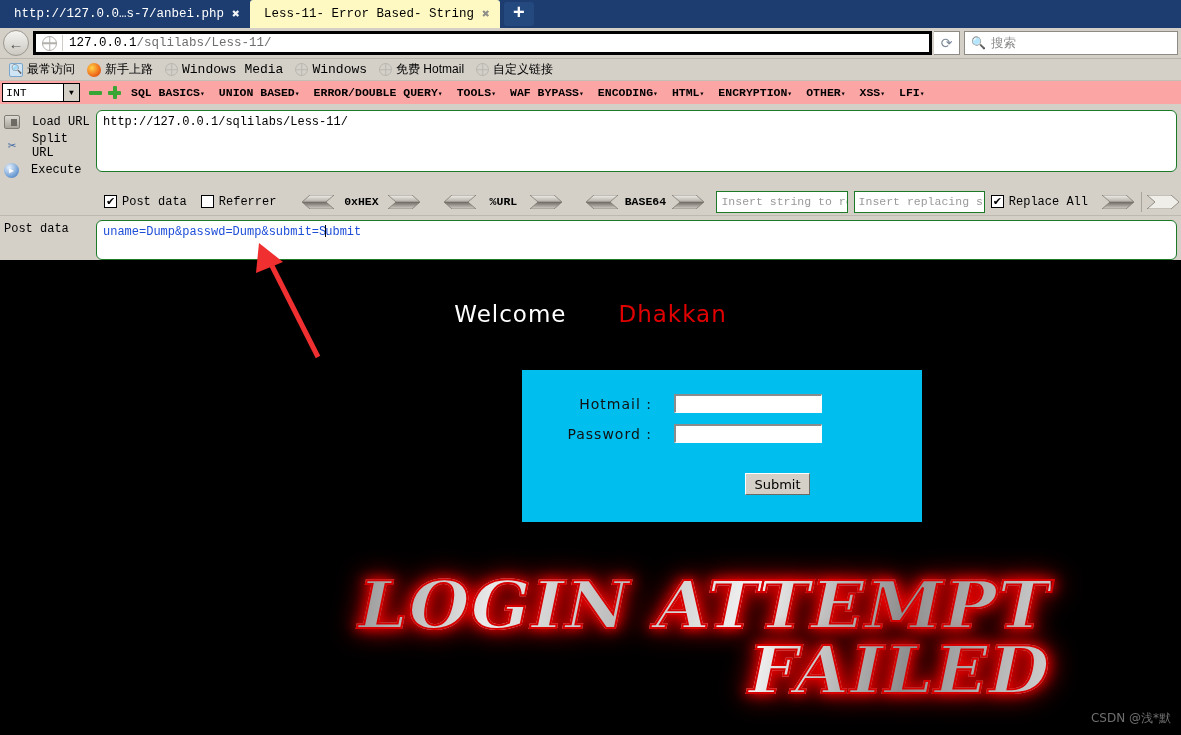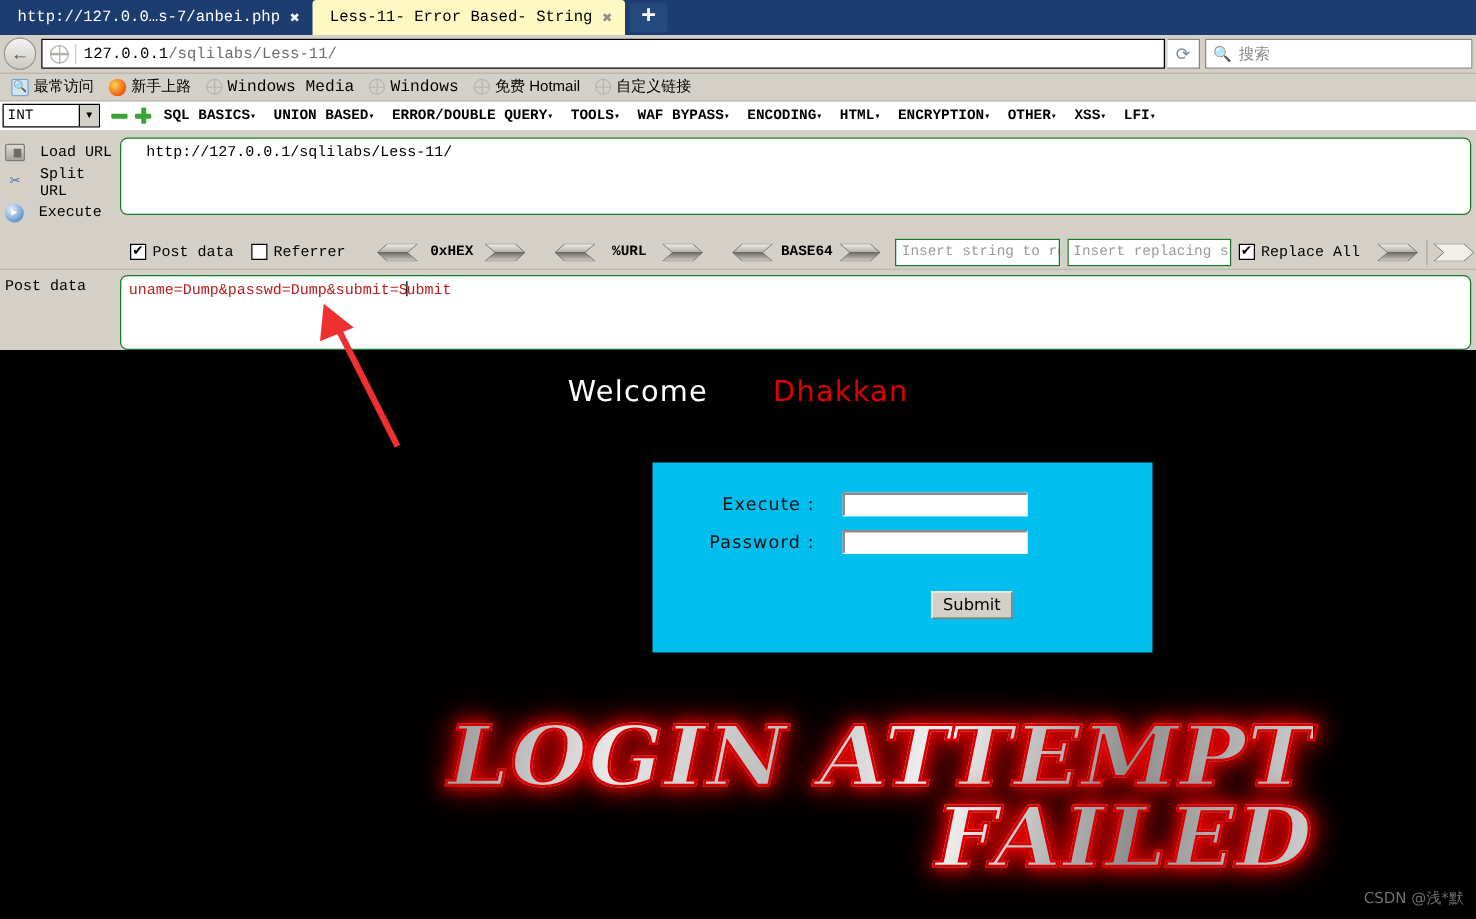--- a/index.html
+++ b/index.html
@@ -38,21 +38,21 @@
     height:31px; background:#d4d0c8; display:flex; align-items:center;
     padding:0 3px; border-bottom:1px solid #b9b5ad;
   }
   .backbtn{
     width:26px; height:26px; border-radius:50%;
     border:1px solid #9a9890; background:linear-gradient(#f4f3f0,#ccc9c1);
     display:flex; align-items:center; justify-content:center;
     font-size:15px; color:#555; margin-right:4px;
   }
   .urlbox{
-    flex:1; height:24px; background:#fff; border:1px solid #000000;
+    flex:1; height:24px; background:#fff; border:3px solid #000000;
     display:flex; align-items:center; padding:0 4px; margin-right:2px;
   }
   .globe{
     width:15px; height:15px; border-radius:50%;
     border:1.5px solid #b2b0ab; margin:0 5px 0 2px; position:relative;
     flex:0 0 auto;
   }
   .globe:before{
     content:""; position:absolute; left:50%; top:-1px; width:1.5px; height:15px;
     background:#b2b0ab; transform:translateX(-50%);
@@ -96,21 +96,21 @@
   }
   .ic-glob{
     width:13px;height:13px;border-radius:50%;border:1.5px solid #b8b6b0;
     position:relative;flex:0 0 auto;
   }
   .ic-glob:before{content:"";position:absolute;left:50%;top:-1.5px;width:1.5px;height:13px;background:#b8b6b0;transform:translateX(-50%);}
   .ic-glob:after{content:"";position:absolute;top:50%;left:-1.5px;width:13px;height:1.5px;background:#b8b6b0;transform:translateY(-50%);}
 
   
   .hbmenu{
-    height:23px; background:#ffffff; display:flex; align-items:center;
+    height:23px; background:#fca5a5; display:flex; align-items:center;
     padding:0 2px; gap:0;
   }
   .intsel{
     width:78px; height:19px; background:#fff; border:1px solid #000;
     display:flex; align-items:center; justify-content:space-between;
     font-family:"Liberation Mono", monospace; font-size:11.5px; padding-left:3px;
     margin-right:6px;
   }
   .intsel .arrow{
     width:16px;height:17px;background:#d4d0c8;border-left:1px solid #000;
@@ -147,21 +147,21 @@
   }
   .ic-exec{
     width:15px;height:15px;border-radius:50%;flex:0 0 auto;
     background:radial-gradient(circle at 35% 30%,#e8f1fb,#6f9ed4 65%,#3f6ca8);
     display:flex;align-items:center;justify-content:center;color:#fff;font-size:8px;
   }
   .urlarea{
     flex:1; height:62px; margin:6px 4px 0 0; background:#fff;
     border:1px solid #1a7a26; border-radius:6px;
     font-family:"Liberation Mono", monospace; font-size:12px; color:#000;
-    padding:4px 20px; overflow:hidden;
+    padding:4px 6px; overflow:hidden;
   }
 
   .optrow{
     display:flex; align-items:center; height:28px; margin-top:6px;
     padding-left:104px; gap:0; border-bottom:1px solid #bdb9b1;
   }
   .chk{
     width:13px;height:13px;background:#fff;border:1px solid #000;
     display:flex;align-items:center;justify-content:center;
     font-size:11px;line-height:11px;color:#000;flex:0 0 auto;
@@ -183,23 +183,23 @@
     white-space:nowrap; margin-right:6px;
   }
   .vsep{ width:1px;height:20px;background:#a9a59d;margin:0 5px; }
 
   .postrow{ display:flex; }
   .postlbl{
     width:96px; flex:0 0 96px; font-family:"Liberation Mono", monospace;
     font-size:12px; color:#000; padding:6px 0 0 4px;
   }
   .postarea{
-    flex:1; height:60px; margin:4px 4px 0 0; background:#fff;
+    flex:1; height:40px; margin:4px 4px 0 0; background:#fff;
     border:1px solid #1a7a26; border-radius:6px;
-    font-family:"Liberation Mono", monospace; font-size:12px; color:#b91c1c;
+    font-family:"Liberation Mono", monospace; font-size:12px; color:#1d4ed8;
     padding:4px 6px; overflow:hidden; position:relative;
   }
   .caret{
     display:inline-block;width:1px;height:12px;background:#000;
     vertical-align:-2px;margin:0 -1px;
   }
 
   
   .page{
     position:absolute; left:0; top:283px; width:1181px; height:452px;
@@ -424,21 +424,21 @@
 </div>
 
 <div class="page">
 
   <div class="welcome">
     <span class="w">Welcome</span><span class="d">Dhakkan</span>
   </div>
 
   <div class="loginbox">
     <div class="frow" style="left:0; top:24px;">
-      <span class="flabel">Execute :</span>
+      <span class="flabel">Hotmail :</span>
       <span class="finput"></span>
     </div>
     <div class="frow" style="left:0; top:54px;">
       <span class="flabel">Password :</span>
       <span class="finput"></span>
     </div>
     <div class="submitbtn">Submit</div>
   </div>
 
   <div class="failwrap">

